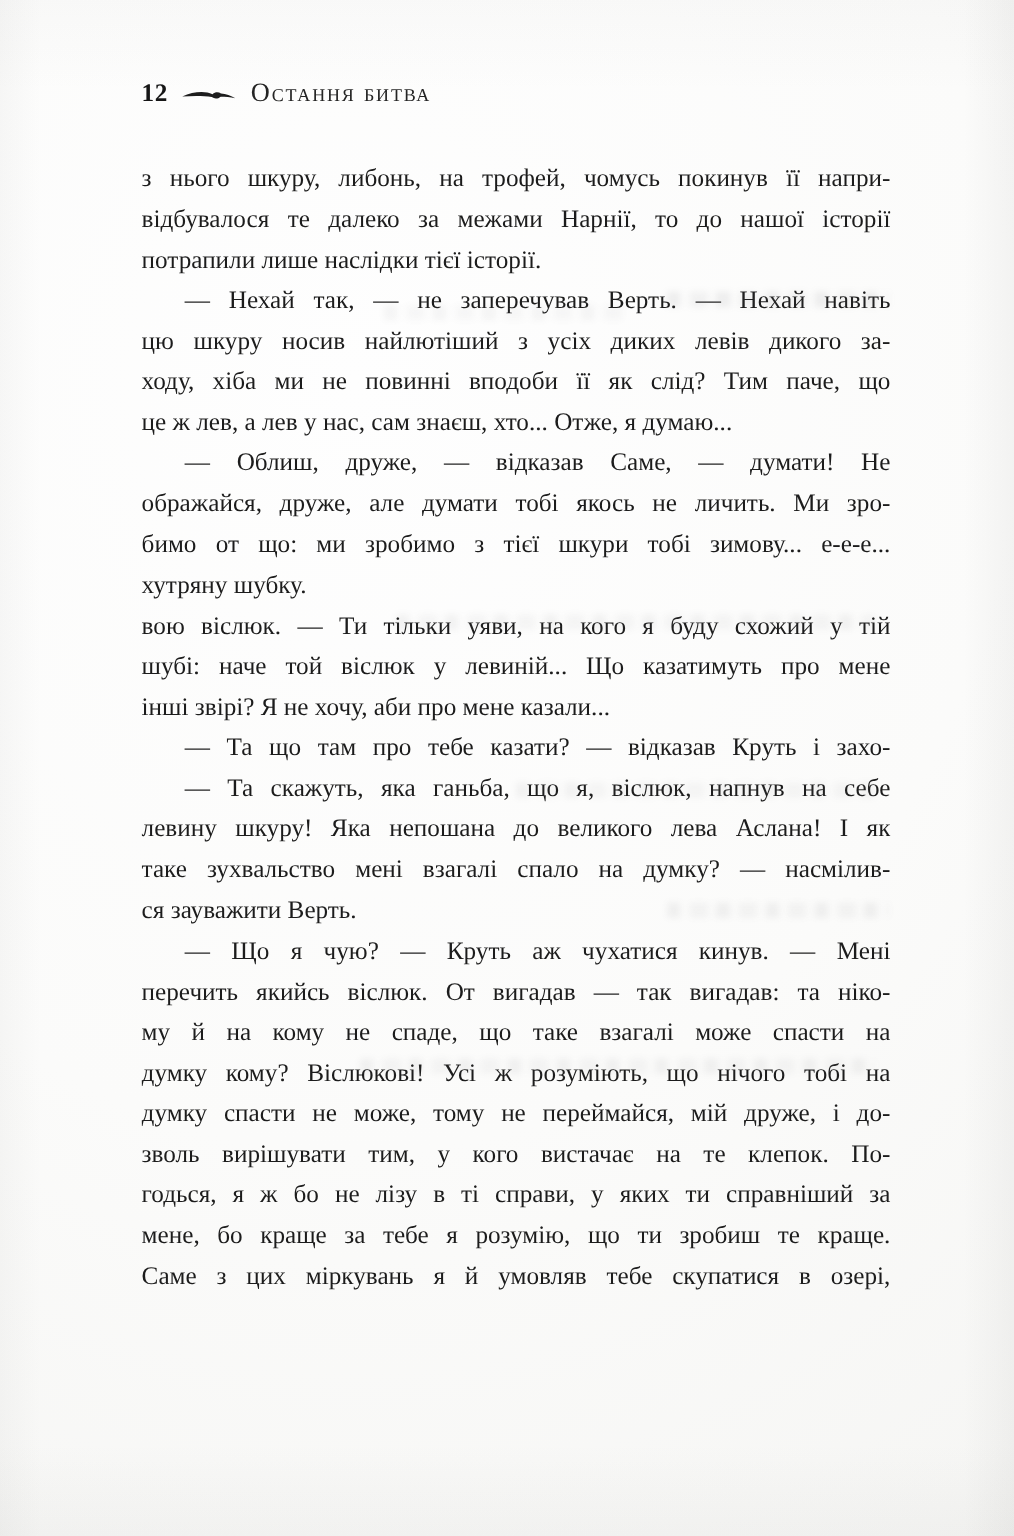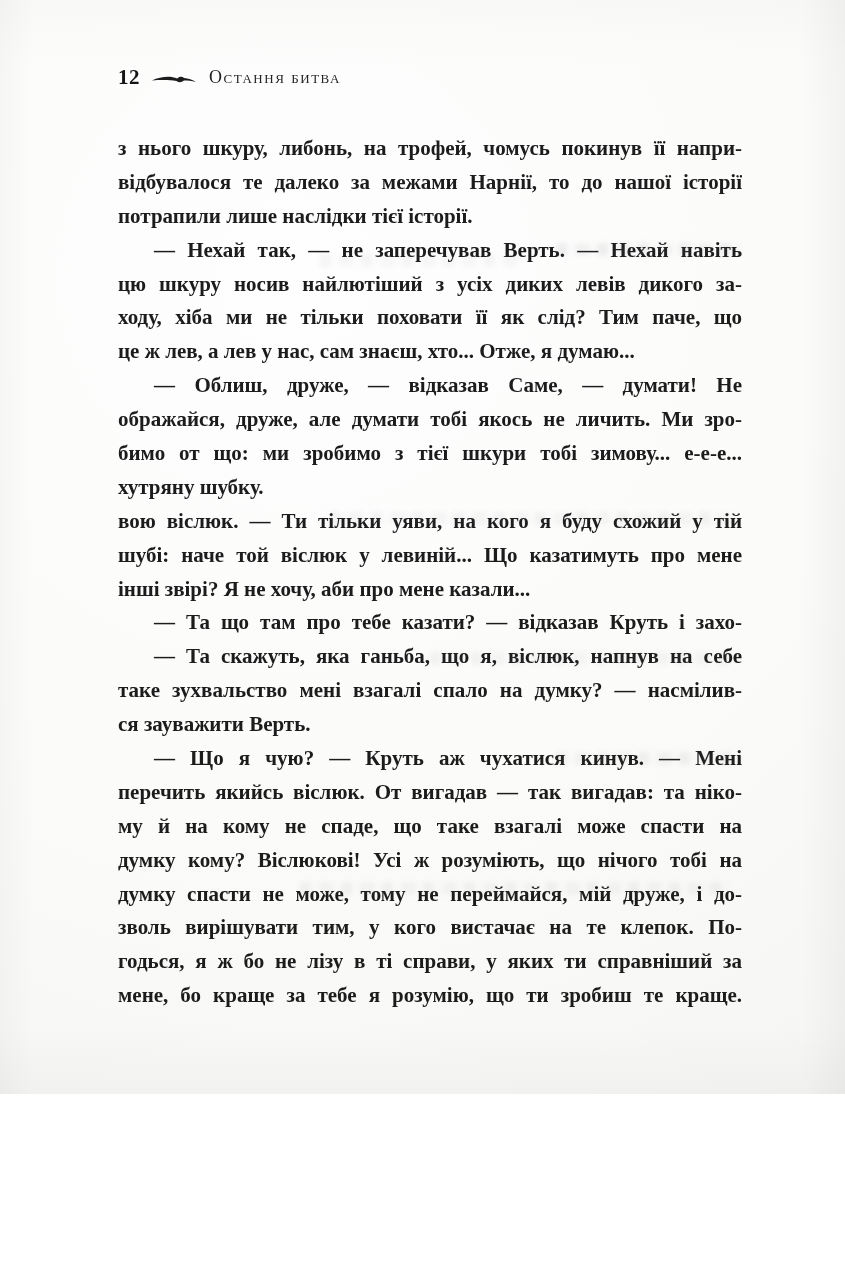--- a/index.html
+++ b/index.html
@@ -1,41 +1,41 @@
 <!DOCTYPE html>
 <html><head>
 <meta charset="utf-8">
 <style>
   html, body { margin: 0; padding: 0; }
   body {
     width: 845px; height: 1280px; overflow: hidden;
     background: #ffffff;
   }
   .page {
-    position: relative; width: 845px; height: 1094px;
+    position: relative; width: 845px; height: 1280px;
     font-family: "Liberation Serif", "DejaVu Serif", serif;
     color: #1c1c1c;
     background:
       linear-gradient(90deg, rgba(130,130,128,0.05) 0%, rgba(130,130,128,0) 4%, rgba(130,130,128,0) 95%, rgba(130,130,128,0.07) 100%),
       linear-gradient(180deg, rgba(130,130,128,0.03) 0%, rgba(130,130,128,0) 6%, rgba(130,130,128,0) 94%, rgba(130,130,128,0.05) 100%),
       radial-gradient(130% 100% at 35% 25%, #fefefe 0%, #fbfbfa 50%, #f4f4f2 100%);
   }
   .header {
     position: absolute; left: 118px; top: 60px; width: 624px; height: 34px;
     display: flex; align-items: center;
   }
   .pagenum {
     font-weight: bold; font-size: 21px; letter-spacing: 0.5px; color: #161616;
   }
   .ornament { flex: none; margin: 4px 12px 0 11px; line-height: 0; }
   .title {
-    font-variant: small-caps; font-size: 18px; letter-spacing: 1.5px; color: #242424;
+    font-variant: small-caps; font-size: 22px; letter-spacing: 1.5px; color: #242424;
   }
   .textblock { position: absolute; left: 118px; top: 132px; width: 624px; }
-  .para { margin: 0; font-weight: bold; }
+  .para { margin: 0; }
   .line {
     font-size: 21px; line-height: 33.9px; height: 33.9px; overflow: hidden;
     text-align: justify; text-align-last: justify;
     color: #1c1c1c;
   }
   .line.last { text-align-last: left; }
   .line.indent { padding-left: 36px; }
   .smudge {
     position: absolute; height: 13px; filter: blur(2.5px);
     background: repeating-linear-gradient(90deg,
@@ -60,51 +60,53 @@
 
   <div class="textblock">
       <div class="para">
         <div class="line">з нього шкуру, либонь, на трофей, чомусь покинув її напри-</div>
         <div class="line">відбувалося те далеко за межами Нарнії, то до нашої історії</div>
         <div class="line last">потрапили лише наслідки тієї історії.</div>
       </div>
       <div class="para">
         <div class="line indent">— Нехай так, — не заперечував Верть. — Нехай навіть</div>
         <div class="line">цю шкуру носив найлютіший з усіх диких левів дикого за-</div>
-        <div class="line">ходу, хіба ми не тільки поховати її як слід? Тим паче, що</div>
+        <div class="line">ходу, хіба ми не повинні вподоби її як слід? Тим паче, що</div>
         <div class="line last">це ж лев, а лев у нас, сам знаєш, хто... Отже, я думаю...</div>
       </div>
       <div class="para">
         <div class="line indent">— Облиш, друже, — відказав Саме, — думати! Не</div>
         <div class="line">ображайся, друже, але думати тобі якось не личить. Ми зро-</div>
         <div class="line">бимо от що: ми зробимо з тієї шкури тобі зимову... е-е-е...</div>
         <div class="line last">хутряну шубку.</div>
       </div>
       <div class="para">
         <div class="line">вою віслюк. — Ти тільки уяви, на кого я буду схожий у тій</div>
         <div class="line">шубі: наче той віслюк у левиній... Що казатимуть про мене</div>
         <div class="line last">інші звірі? Я не хочу, аби про мене казали...</div>
       </div>
       <div class="para">
         <div class="line indent">— Та що там про тебе казати? — відказав Круть і захо-</div>
       </div>
       <div class="para">
         <div class="line indent">— Та скажуть, яка ганьба, що я, віслюк, напнув на себе</div>
+        <div class="line">левину шкуру! Яка непошана до великого лева Аслана! І як</div>
         <div class="line">таке зухвальство мені взагалі спало на думку? — насмілив-</div>
         <div class="line last">ся зауважити Верть.</div>
       </div>
       <div class="para">
         <div class="line indent">— Що я чую? — Круть аж чухатися кинув. — Мені</div>
         <div class="line">перечить якийсь віслюк. От вигадав — так вигадав: та ніко-</div>
         <div class="line">му й на кому не спаде, що таке взагалі може спасти на</div>
         <div class="line">думку кому? Віслюкові! Усі ж розуміють, що нічого тобі на</div>
         <div class="line">думку спасти не може, тому не переймайся, мій друже, і до-</div>
         <div class="line">зволь вирішувати тим, у кого вистачає на те клепок. По-</div>
         <div class="line">годься, я ж бо не лізу в ті справи, у яких ти справніший за</div>
         <div class="line">мене, бо краще за тебе я розумію, що ти зробиш те краще.</div>
+        <div class="line">Саме з цих міркувань я й умовляв тебе скупатися в озері,</div>
       </div>
     </div>
 
   <div class="smudge" style="left:556px; top:243px; width:185px; opacity:0.50;"></div>
   <div class="smudge" style="left:320px; top:254px; width:200px; opacity:0.30;"></div>
   <div class="smudge" style="left:330px; top:512px; width:400px; opacity:0.38;"></div>
   <div class="smudge" style="left:430px; top:652px; width:300px; opacity:0.36;"></div>
   <div class="smudge" style="left:556px; top:752px; width:185px; opacity:0.42;"></div>
   <div class="smudge" style="left:300px; top:882px; width:430px; opacity:0.38;"></div>
 

